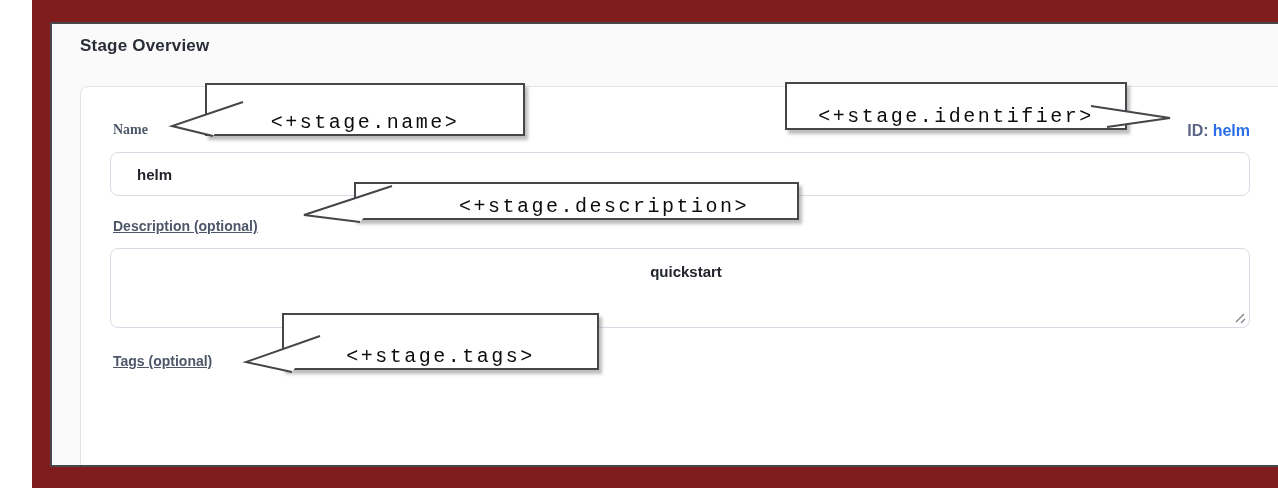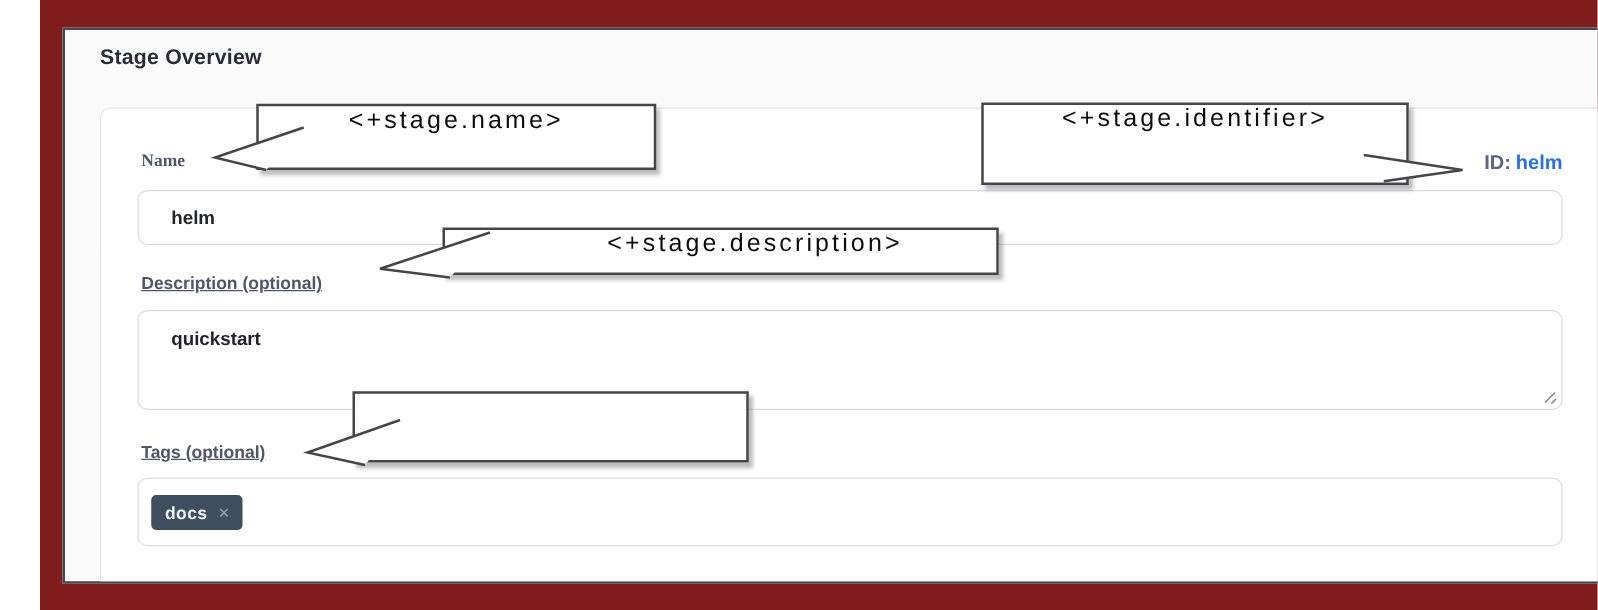--- a/index.html
+++ b/index.html
@@ -42,46 +42,46 @@
     font-family:"Liberation Sans", sans-serif;
     font-size:15px; font-weight:600; color:#22242c; padding:0 14px 0 26px; outline:none;
   }
   .input-name { top:128px; }
 
   .textarea-wrap { position:absolute; left:58px; top:224px; width:1140px; height:80px; }
   .desc-textarea {
     width:100%; height:100%; border:1px solid #d8dbe6; border-radius:8px; background:#fff;
     font-family:"Liberation Sans", sans-serif;
     font-size:15px; font-weight:600; color:#22242c; padding:14px 14px 0 26px;
-    resize:none; outline:none; overflow:hidden;
+    resize:none; outline:none; overflow:hidden;text-align:center;
   }
   .resize-handle { position:absolute; right:4px; bottom:4px; width:12px; height:12px; cursor:nwse-resize; }
 
   .tags-input {
     position:absolute; left:58px; top:358px; width:1140px; height:55px;
     border:1px solid #d8dbe6; border-radius:8px; background:#fff; cursor:text;
   }
   .tag-chip {
     position:absolute; left:10px; top:13px; height:28px;
     display:inline-flex; align-items:center; gap:9px; padding:0 10px 0 11px;
     background:#3f4e61; border-radius:4px;
     font-size:14px; font-weight:600; color:#f2f4f7; letter-spacing:.3px;
   }
   .chip-x { color:#9aa4b2; font-size:15px; font-weight:400; cursor:pointer; line-height:1; }
 
   .callout {
     position:absolute; background:#ffffff; border:2px solid #46464a;
     box-shadow:3px 4px 3px rgba(90,90,90,.40);
-    display:flex; align-items:flex-start; justify-content:center;
-    font-family:Liberation Sans, sans-serif;
+    display:flex; align-items:flex-end; justify-content:center;
+    font-family:Liberation Mono, monospace;
     font-size:20px; font-weight:400; letter-spacing:2.5px; color:#0d0d0d;
     z-index:5; white-space:nowrap;
   }
   .co-name { left:153px; top:59px;  width:320px; height:53px; }
-  .co-id   { left:733px; top:58px;  width:342px; height:66px; }
+  .co-id   { left:733px; top:58px;  width:342px; height:48px; }
   .co-desc { left:302px; top:158px; width:445px; height:38px; padding-left:55px; }
   .co-tags { left:230px; top:289px; width:317px; height:57px; }
 
   .tail { position:absolute; overflow:visible; z-index:6; }
   .tail-left  { width:100px; height:46px; left:-60px; bottom:-10px; }
   .tail-right { width:100px; height:46px; right:-60px; bottom:-12px; }
   .tail path { fill:#ffffff; stroke:#46464a; stroke-width:2; }
 </style>
 </head>
 <body>
@@ -102,26 +102,20 @@
     <label class="field-label label-desc">Description (optional)</label>
     <div class="textarea-wrap">
       <textarea class="desc-textarea" style="">quickstart</textarea>
       <svg class="resize-handle" viewBox="0 0 12 12">
         <line x1="10" y1="2" x2="2" y2="10" stroke="#8a8a8e" stroke-width="1.4"></line>
         <line x1="11" y1="7" x2="7" y2="11" stroke="#8a8a8e" stroke-width="1.4"></line>
       </svg>
     </div>
 
     <label class="field-label label-tags">Tags (optional)</label>
-    <div class="tags-input">
-      <span class="tag-chip">
-        <span>docs</span>
-        <span class="chip-x">×</span>
-      </span>
-    </div>
 
     <div class="callout co-name">
       <span>&lt;+stage.name&gt;</span>
       <svg class="tail tail-left" viewBox="0 0 100 46">
         <path d="M96,4 L25,28 L66,38"></path>
       </svg>
     </div>
 
     <div class="callout co-id">
       <span>&lt;+stage.identifier&gt;</span>
@@ -131,19 +125,20 @@
     </div>
 
     <div class="callout co-desc">
       <span>&lt;+stage.description&gt;</span>
       <svg class="tail tail-left" viewBox="0 0 100 46">
         <path d="M96,4 L8,33 L64,40"></path>
       </svg>
     </div>
 
     <div class="callout co-tags">
+      <span>&lt;+stage.tags&gt;</span>
       <svg class="tail tail-left" viewBox="0 0 100 46">
         <path d="M96,4 L22,30 L68,40"></path>
       </svg>
     </div>
 
   </div>
 </div>
 
 </body></html>

